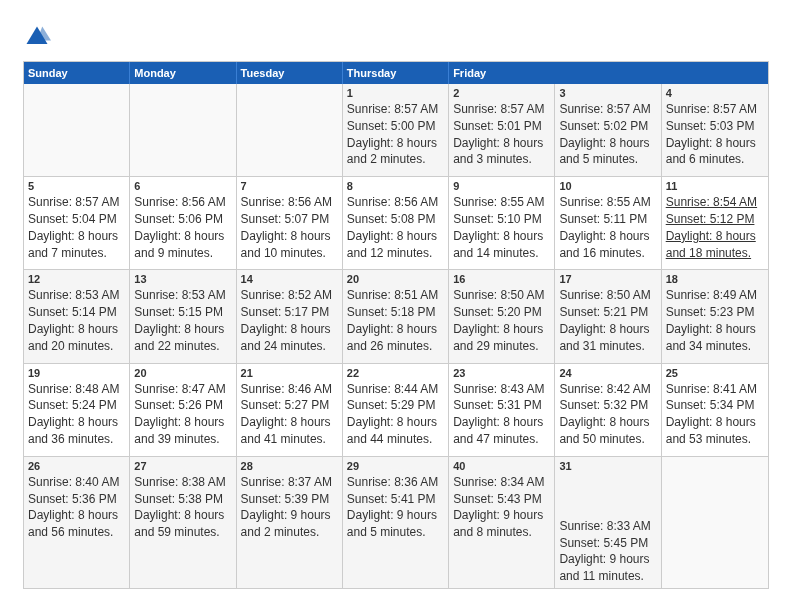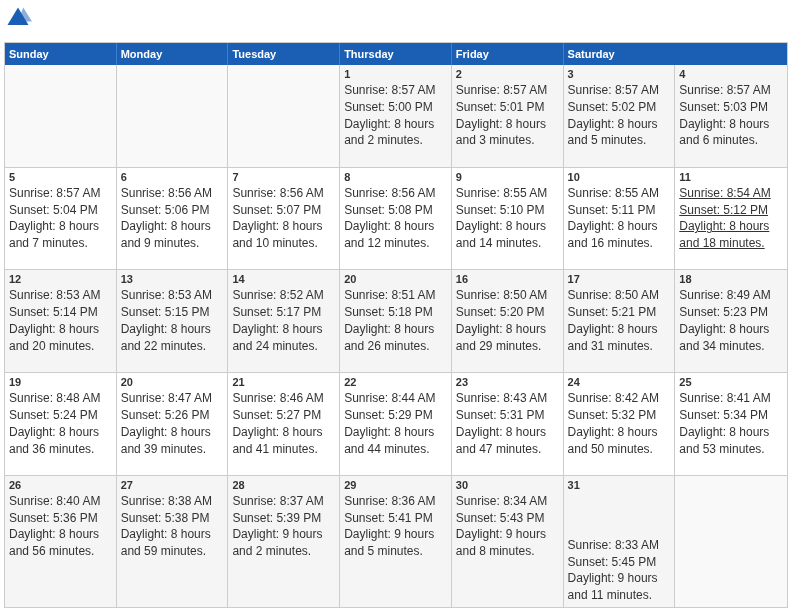--- a/index.html
+++ b/index.html
@@ -6,21 +6,21 @@
     body {
       font-family: Arial, sans-serif;
       background: #fff;
       width: 792px;
       height: 612px;
       overflow: hidden;
     }
     .page {
       width: 792px;
       height: 612px;
-      padding: 4px;
+      padding: 23px;
       display: flex;
       flex-direction: column;
     }
     .header {
       display: flex;
       justify-content: space-between;
       align-items: flex-start;
       margin-bottom: 10px;
     }
     .logo {
@@ -128,21 +128,20 @@
     </div>
   </div>
 
   <div class="calendar">
     <div class="cal-header">
     <div class="cal-header-cell">Sunday</div>
         <div class="cal-header-cell">Monday</div>
         <div class="cal-header-cell">Tuesday</div>
         <div class="cal-header-cell">Thursday</div>
         <div class="cal-header-cell">Friday</div>
-        <div class="cal-header-cell">Saturday</div>
       </div>
     <div class="cal-body">
     <div class="cal-row">
           <div class="cal-cell alt-bg empty"></div>
           <div class="cal-cell alt-bg empty"></div>
           <div class="cal-cell alt-bg empty"></div>
           <div class="cal-cell alt-bg">
             <span class="day-num">1</span>
             <div class="cell-text" style="white-space: pre-line;">Sunrise: 8:57 AM
 Sunset: 5:00 PM
@@ -347,21 +346,21 @@
 and 2 minutes.</div>
           </div>
           <div class="cal-cell alt-bg">
             <span class="day-num">29</span>
             <div class="cell-text" style="white-space: pre-line;">Sunrise: 8:36 AM
 Sunset: 5:41 PM
 Daylight: 9 hours
 and 5 minutes.</div>
           </div>
           <div class="cal-cell alt-bg">
-            <span class="day-num">30</span>
+            <span class="day-num">40</span>
             <div class="cell-text" style="white-space: pre-line;">Sunrise: 8:34 AM
 Sunset: 5:43 PM
 Daylight: 9 hours
 and 8 minutes.</div>
           </div>
           <div class="cal-cell alt-bg">
             <span class="day-num">31</span>
             <div class="cell-text" style="white-space: pre-line; margin-top: 46px;">Sunrise: 8:33 AM
 Sunset: 5:45 PM
 Daylight: 9 hours

